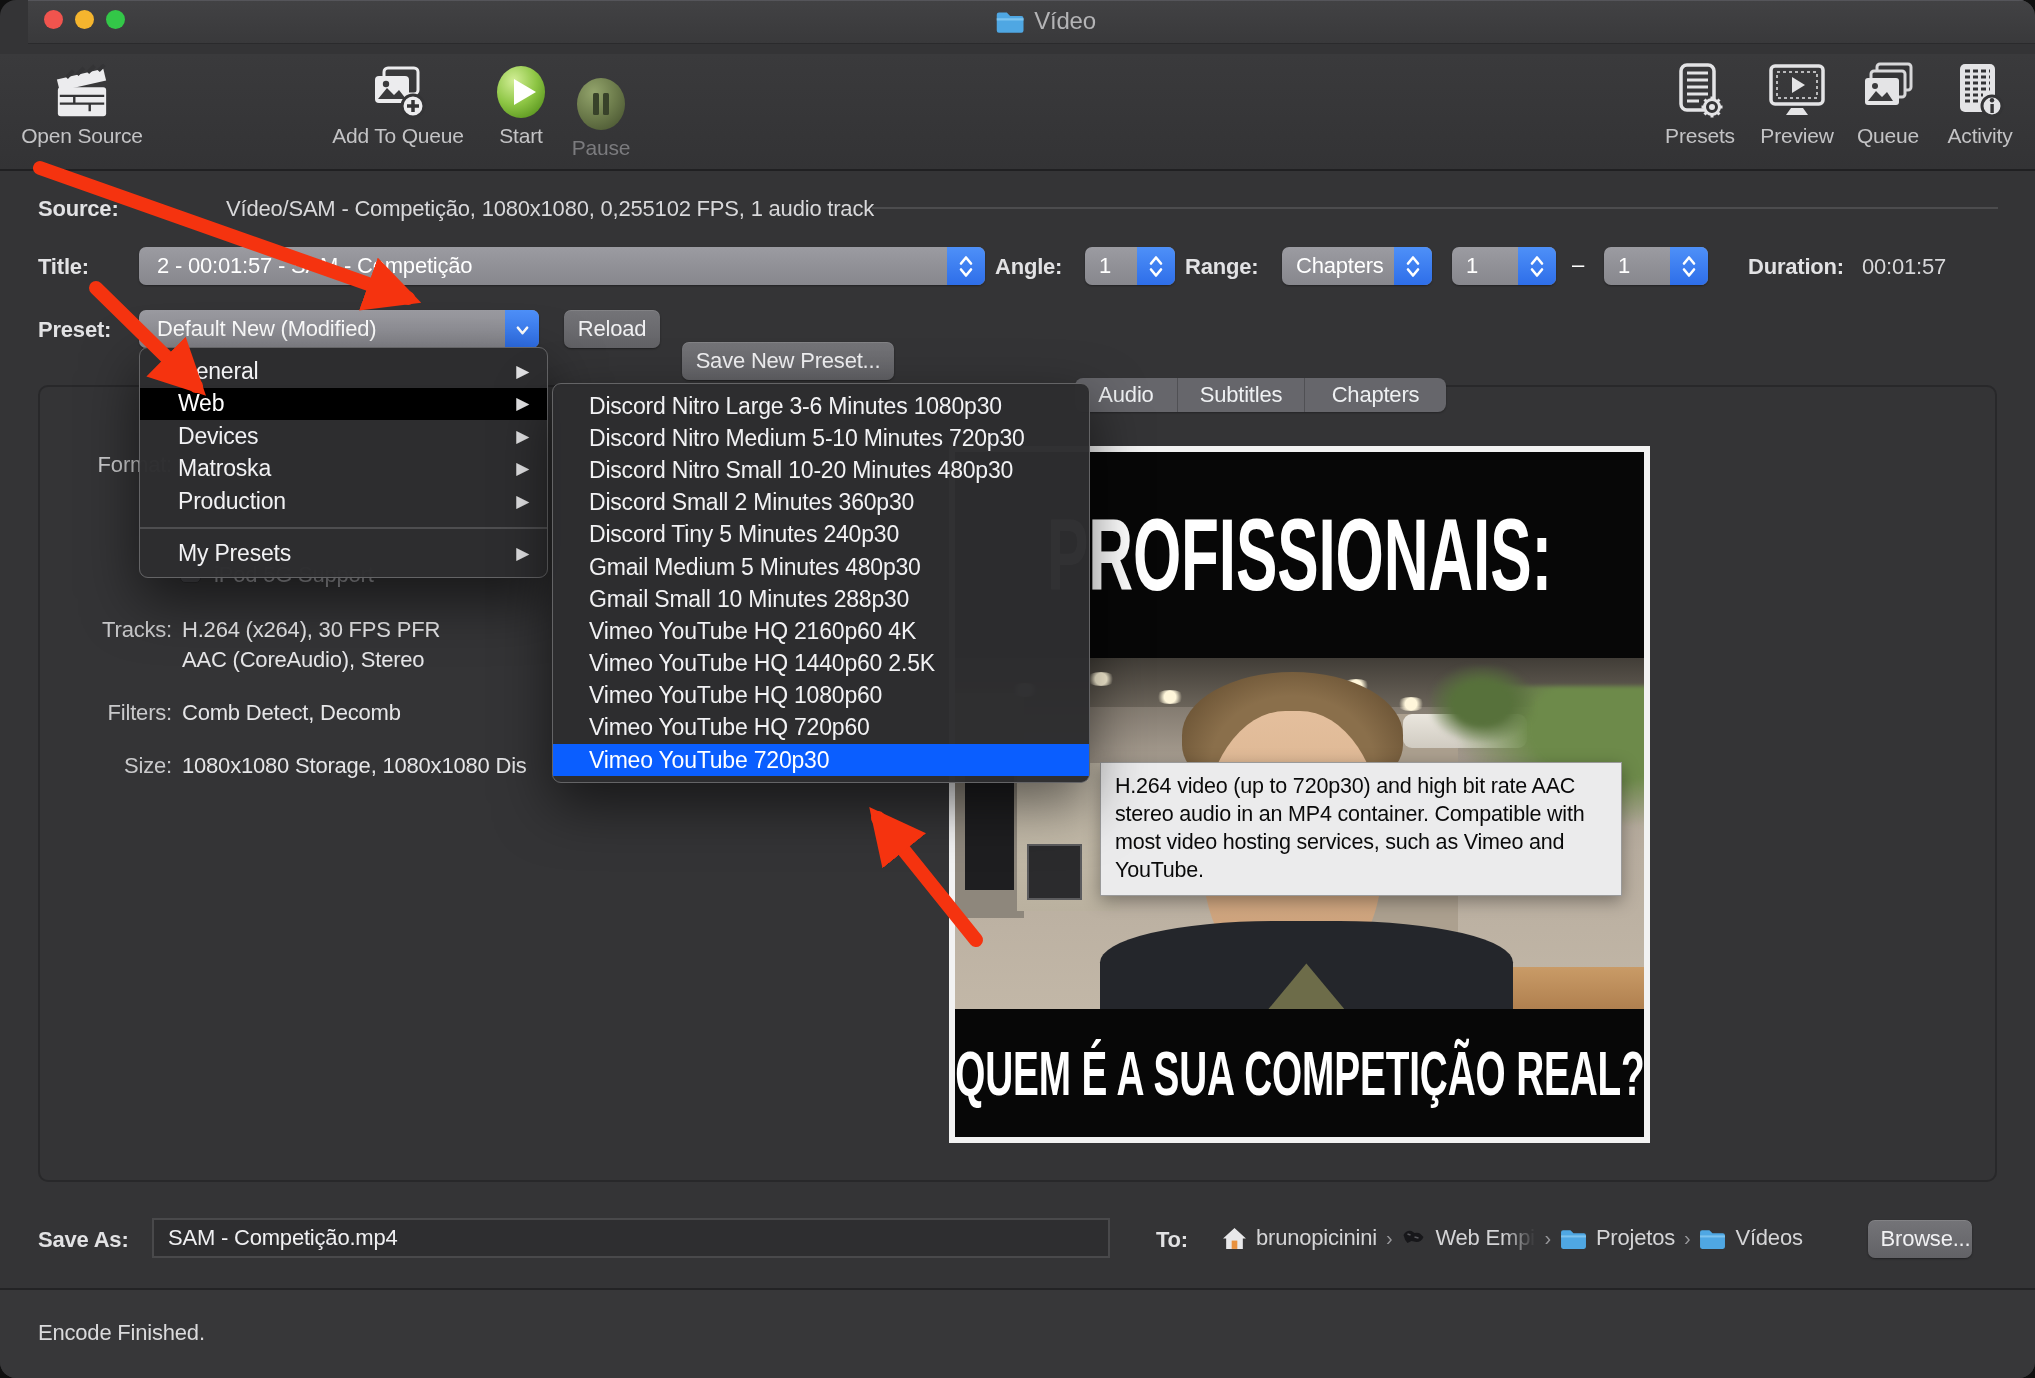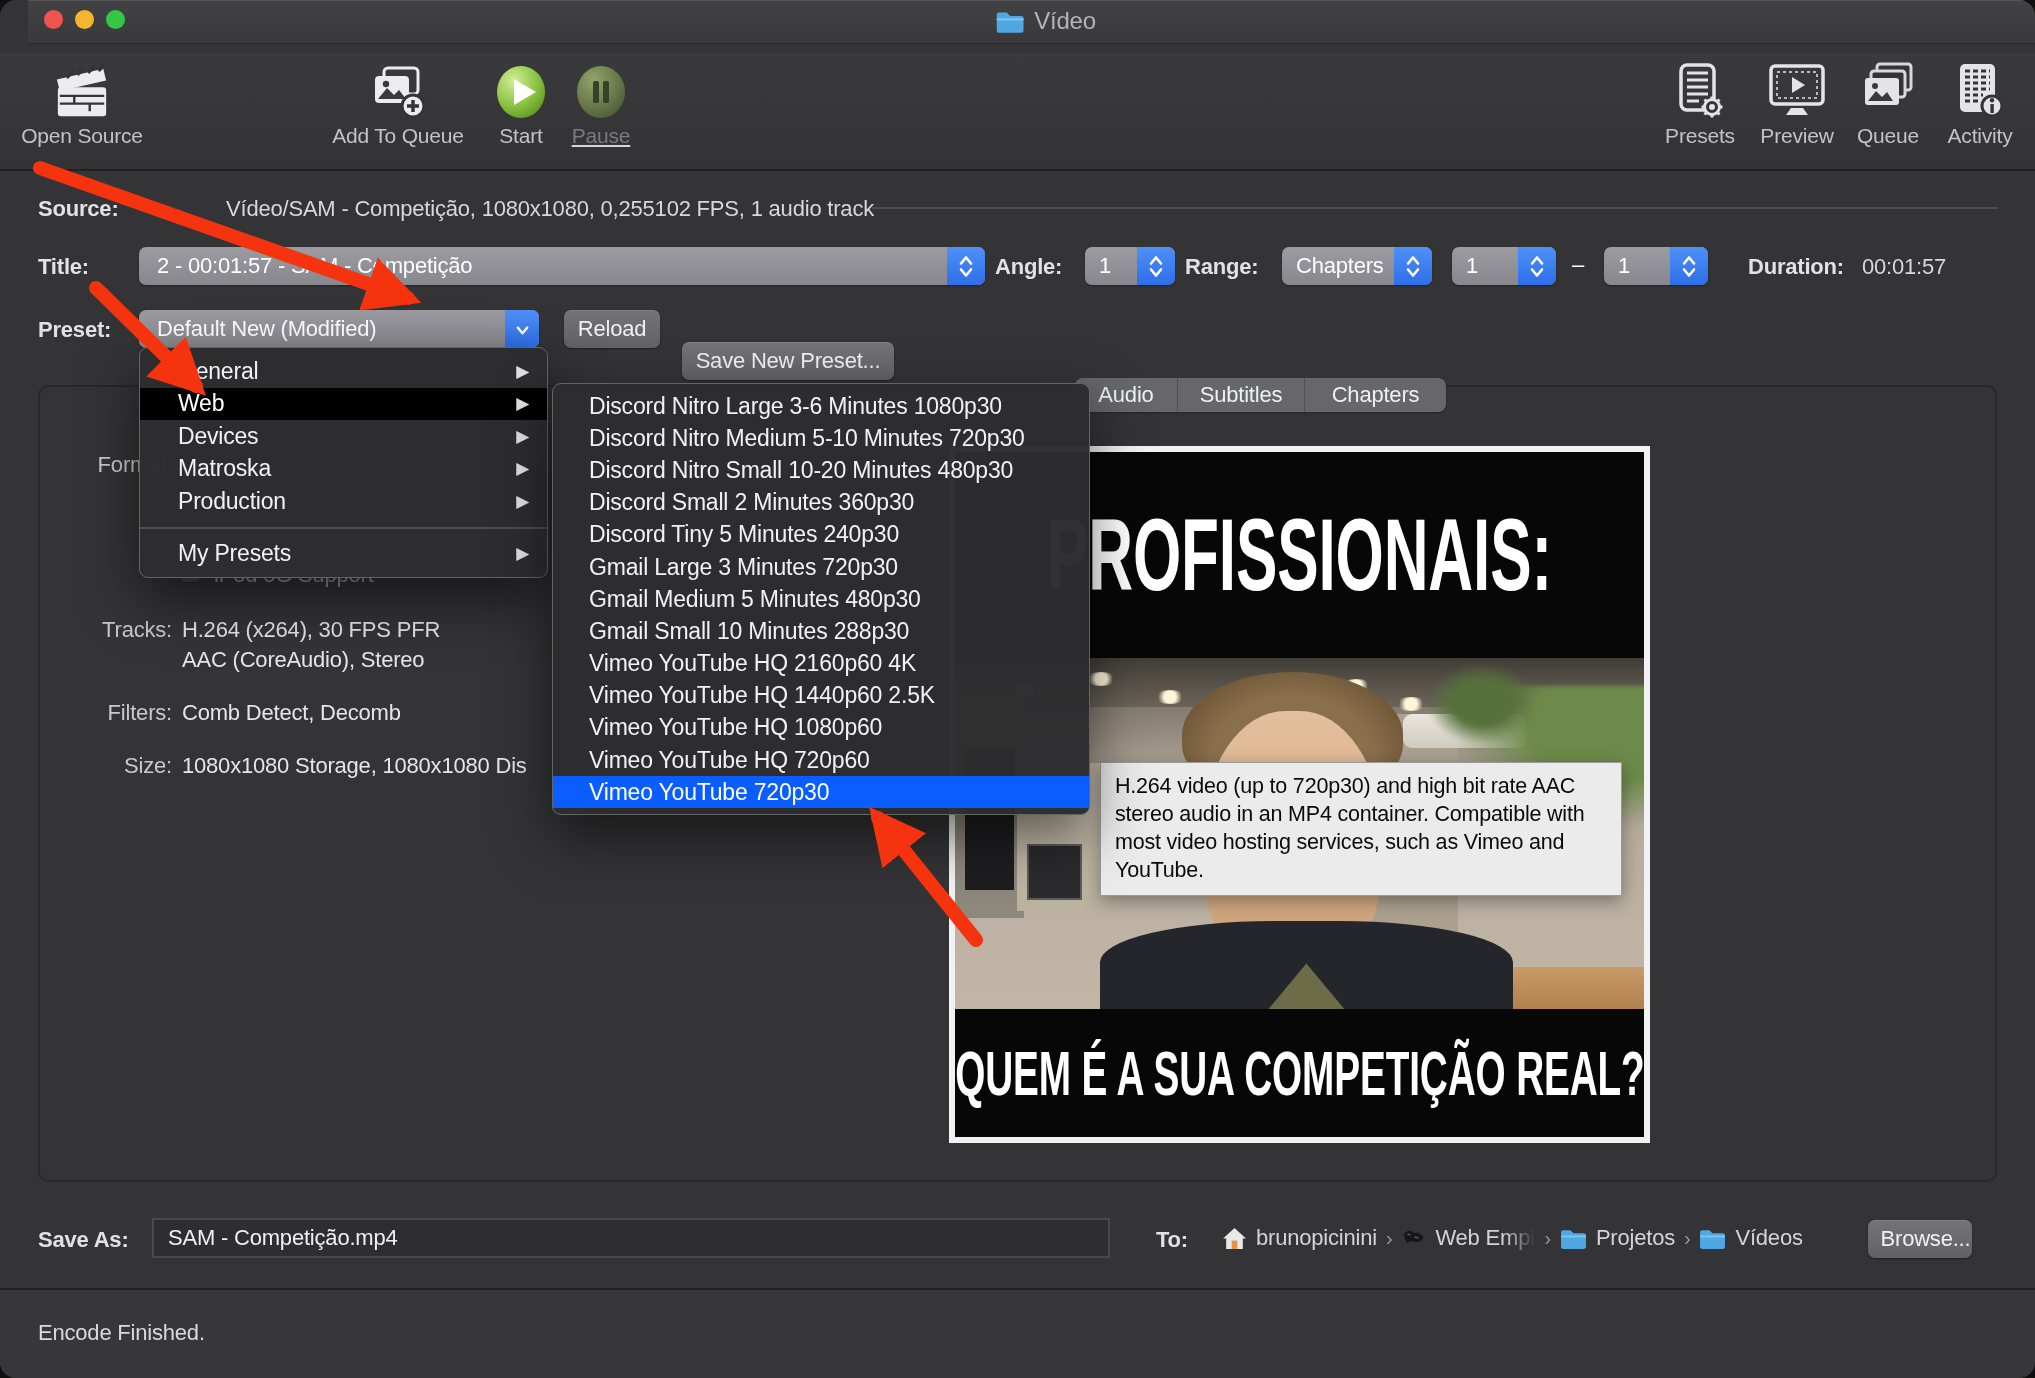--- a/index.html
+++ b/index.html
@@ -163,21 +163,21 @@
           <stop offset="0" stop-color="#d2ee96"></stop>
               <stop offset=".55" stop-color="#8dc544"></stop>
               <stop offset="1" stop-color="#55911b"></stop>
         </radialGradient>
           </defs>
         <ellipse cx="26" cy="28" rx="24" ry="26" fill="url(#gStart)"></ellipse>
         <path d="M19 15 L41 28 L19 41 Z" fill="#ffffff"></path>
       </svg>
       <span class="tb-label">Start</span>
     </div>
-    <div class="tb-item" style="left:561px;top:10px;width:80px;text-decoration:underline;">
+    <div class="tb-item" style="left:561px;top:22px;width:80px;">
       <svg width="52" height="56" viewBox="0 0 52 56">
         <defs>
             <radialGradient id="gPause" cx="35%" cy="28%" r="85%">
           <stop offset="0" stop-color="#93a46c"></stop>
               <stop offset=".55" stop-color="#6c7b4b"></stop>
               <stop offset="1" stop-color="#4b5733"></stop>
         </radialGradient>
           </defs>
         <ellipse cx="26" cy="28" rx="24" ry="26" fill="url(#gPause)"></ellipse>
         <rect x="18" y="17" width="6" height="22" rx="1.5" fill="#38422a"></rect>
@@ -412,21 +412,20 @@
       <span class="arr">▶</span>
     </div>
   </div>
 
   <div class="submenu">
     <div class="sub-row">Discord Nitro Large 3-6 Minutes 1080p30</div>
     <div class="sub-row">Discord Nitro Medium 5-10 Minutes 720p30</div>
     <div class="sub-row">Discord Nitro Small 10-20 Minutes 480p30</div>
     <div class="sub-row">Discord Small 2 Minutes 360p30</div>
     <div class="sub-row">Discord Tiny 5 Minutes 240p30</div>
-    <div class="sub-row">Gmail Large 3 Minutes 720p30</div>
     <div class="sub-row">Gmail Medium 5 Minutes 480p30</div>
     <div class="sub-row">Gmail Small 10 Minutes 288p30</div>
     <div class="sub-row">Vimeo YouTube HQ 2160p60 4K</div>
     <div class="sub-row">Vimeo YouTube HQ 1440p60 2.5K</div>
     <div class="sub-row">Vimeo YouTube HQ 1080p60</div>
     <div class="sub-row">Vimeo YouTube HQ 720p60</div>
     <div class="sub-row sel">Vimeo YouTube 720p30</div>
   </div>
 
   <svg class="arrows">

